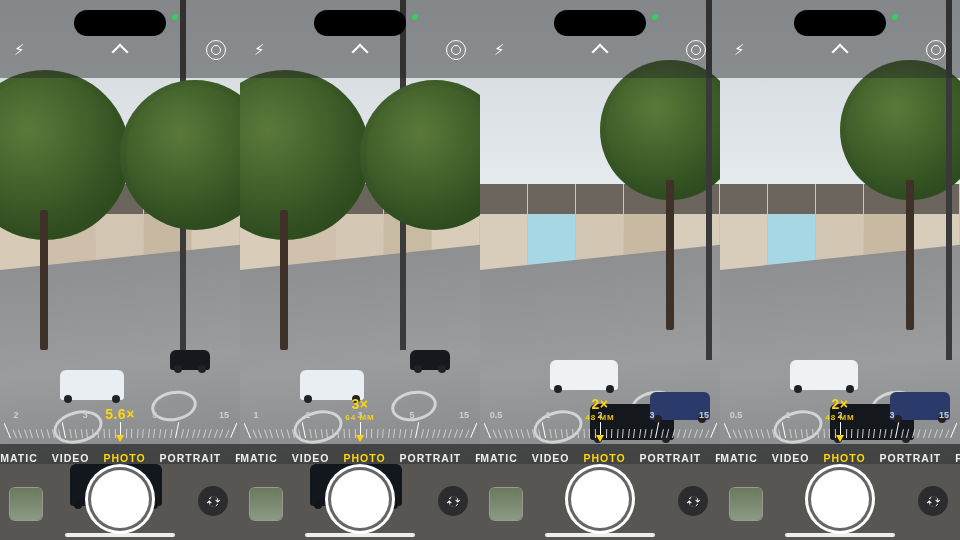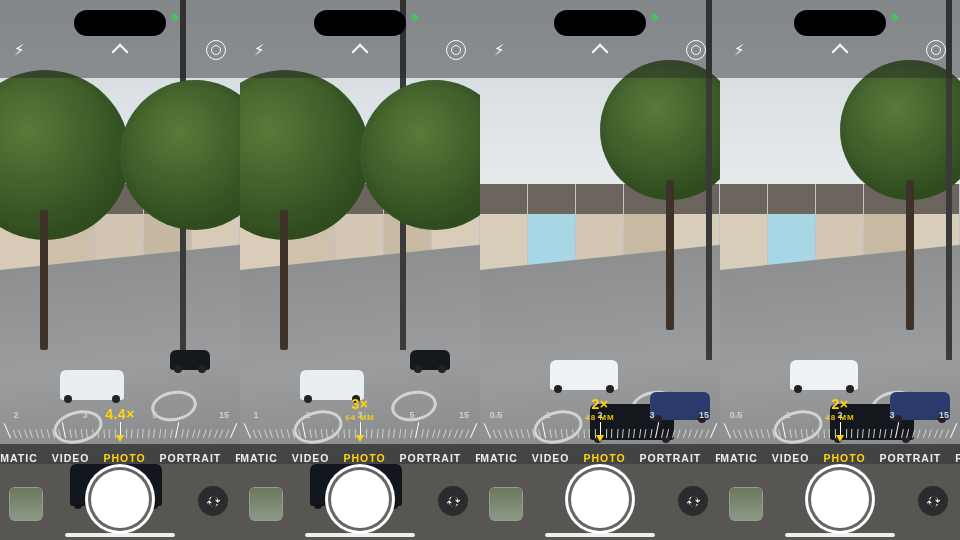--- a/index.html
+++ b/index.html
@@ -148,21 +148,21 @@
             <div class="tick tickMinor" style="left: 224.5px; transform: rotate(21.85deg);"></div>
             <div class="tick tickMajor" style="left: 230px; transform: rotate(23deg);"></div>
             <div class="tickLbl" style="left: 16px;">2</div>
             <div class="tickLbl" style="left: 85.3333px;">3</div>
             <div class="tickLbl" style="left: 154.667px;">5</div>
             <div class="tickLbl" style="left: 224px;">15</div>
           </div>
         </div>
         <div class="needle"></div>
         <div class="zoomReadout">
-          <div class="z1">4.4×</div>
+          <div class="z1">5.6×</div>
         </div>
         <div class="bottomshade"></div>
         <div class="modes">
           <span>CINEMATIC</span>
           <span>VIDEO</span>
           <span data-active="true">PHOTO</span>
           <span>PORTRAIT</span>
           <span>PANO</span>
         </div>
         <div class="shutter"></div>

